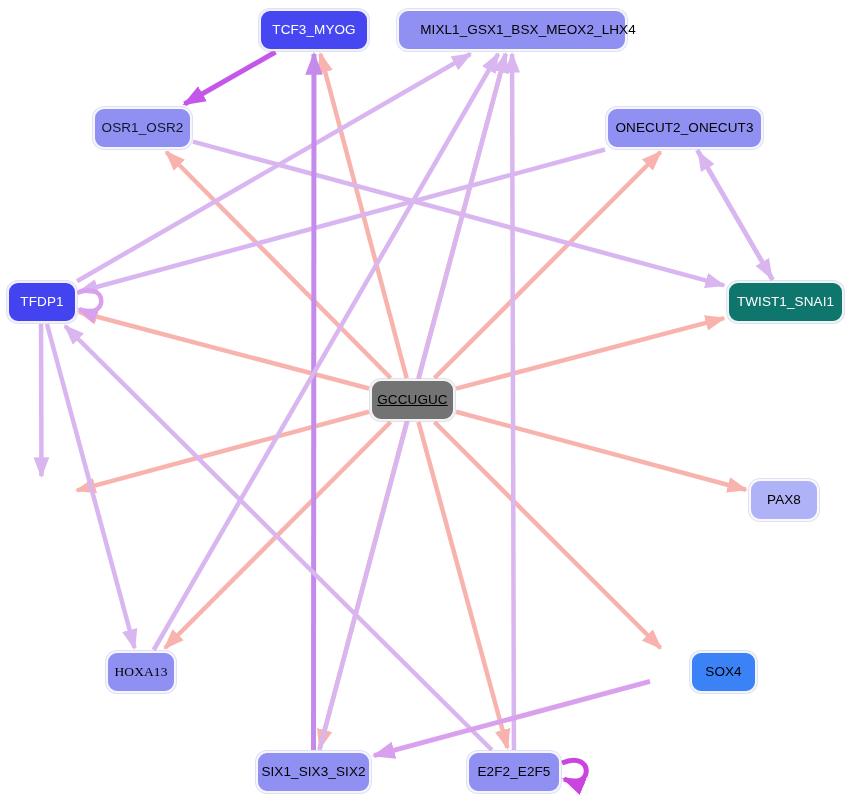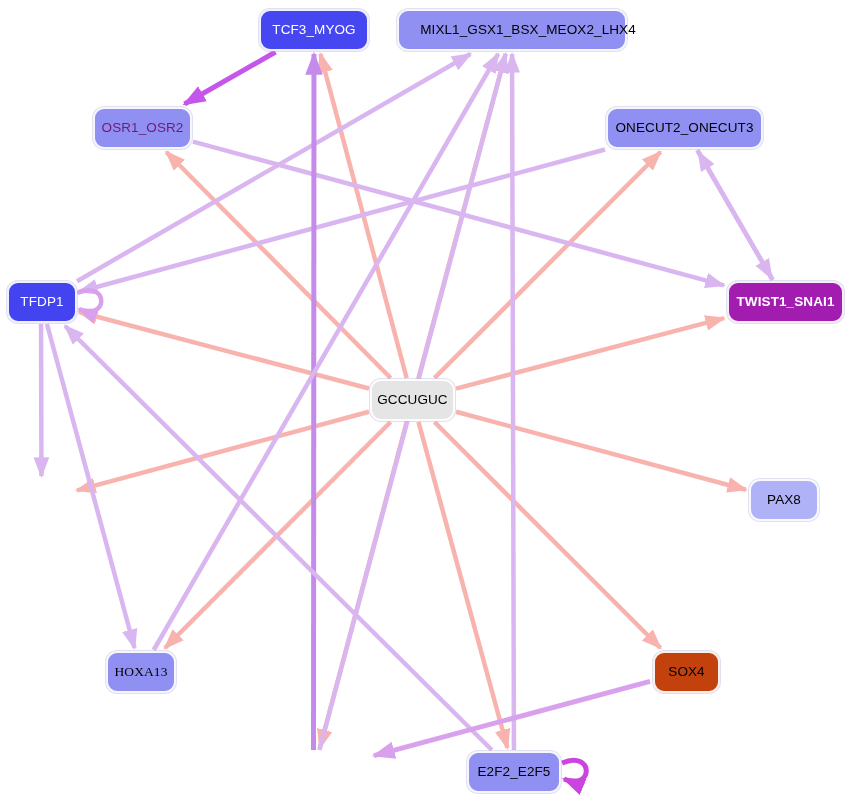--- a/index.html
+++ b/index.html
@@ -104,40 +104,43 @@
       <path d="M 562 763 C 594 749.5 594 791.5 564 779" fill="none" stroke="#cc44e0" stroke-width="5" stroke-linecap="butt" marker-end="url(#ah5)"></path>
     </svg>
   <div id="node-layer">
       <div class="node" style="left: 259px; top: 9px; width: 110px; height: 42px; background: rgb(71, 71, 242);">
         <span class="node-label" style="color: rgb(255, 255, 255);">TCF3_MYOG</span>
       </div>
       <div class="node" style="left: 397px; top: 9px; width: 230px; height: 42px; background: rgb(143, 144, 242);">
         <span class="node-label" style="color: rgb(0, 0, 0); margin-left: 32px;">MIXL1_GSX1_BSX_MEOX2_LHX4</span>
       </div>
       <div class="node" style="left: 93px; top: 107px; width: 99px; height: 42px; background: rgb(143, 144, 242);">
-        <span class="node-label" style="color: #701a75;">OSR1_OSR2</span>
+        <span class="node-label" style="color: #0f172a;">OSR1_OSR2</span>
       </div>
       <div class="node" style="left: 606px; top: 107px; width: 157px; height: 42px; background: rgb(143, 144, 242);">
         <span class="node-label" style="color: rgb(0, 0, 0);">ONECUT2_ONECUT3</span>
       </div>
       <div class="node" style="left: 7px; top: 281px; width: 70px; height: 42px; background: rgb(67, 67, 240);">
         <span class="node-label" style="color: rgb(255, 255, 255);">TFDP1</span>
       </div>
-      <div class="node" style="left: 727px; top: 281px; width: 117px; height: 42px; background: #a21caf; font-weight: bold;">
+      <div class="node" style="left: 727px; top: 281px; width: 117px; height: 42px; background: #0f766e;">
         <span class="node-label" style="color: rgb(255, 255, 255);">TWIST1_SNAI1</span>
       </div>
-      <div class="node" style="left: 370px; top: 379px; width: 85px; height: 42px; background: #e5e5e5;">
+      <div class="node" style="left: 370px; top: 379px; width: 85px; height: 42px; background: #737373; text-decoration: underline;">
         <span class="node-label" style="color: rgb(0, 0, 0);">GCCUGUC</span>
       </div>
       <div class="node" style="left: 749px; top: 479px; width: 70px; height: 42px; background: rgb(176, 178, 247);">
         <span class="node-label" style="color: rgb(0, 0, 0);">PAX8</span>
       </div>
       <div class="node" style="left: 106px; top: 651px; width: 70px; height: 42px; background: rgb(143, 144, 242);">
         <span class="node-label" style="color: rgb(0, 0, 0); font-family: Liberation Serif, serif;">HOXA13</span>
       </div>
-      <div class="node" style="left: 653px; top: 651px; width: 67px; height: 42px; background: #c2410c;">
+      <div class="node" style="left: 690px; top: 651px; width: 67px; height: 42px; background: #3b82f6;">
         <span class="node-label" style="color: rgb(0, 0, 0);">SOX4</span>
+      </div>
+      <div class="node" style="left: 256px; top: 751px; width: 115px; height: 42px; background: rgb(143, 144, 242);">
+        <span class="node-label" style="color: rgb(0, 0, 0);">SIX1_SIX3_SIX2</span>
       </div>
       <div class="node" style="left: 467px; top: 751px; width: 94px; height: 42px; background: rgb(143, 144, 242);">
         <span class="node-label" style="color: #000000;">E2F2_E2F5</span>
       </div>
     </div>
 </div>
 
 </body></html>

